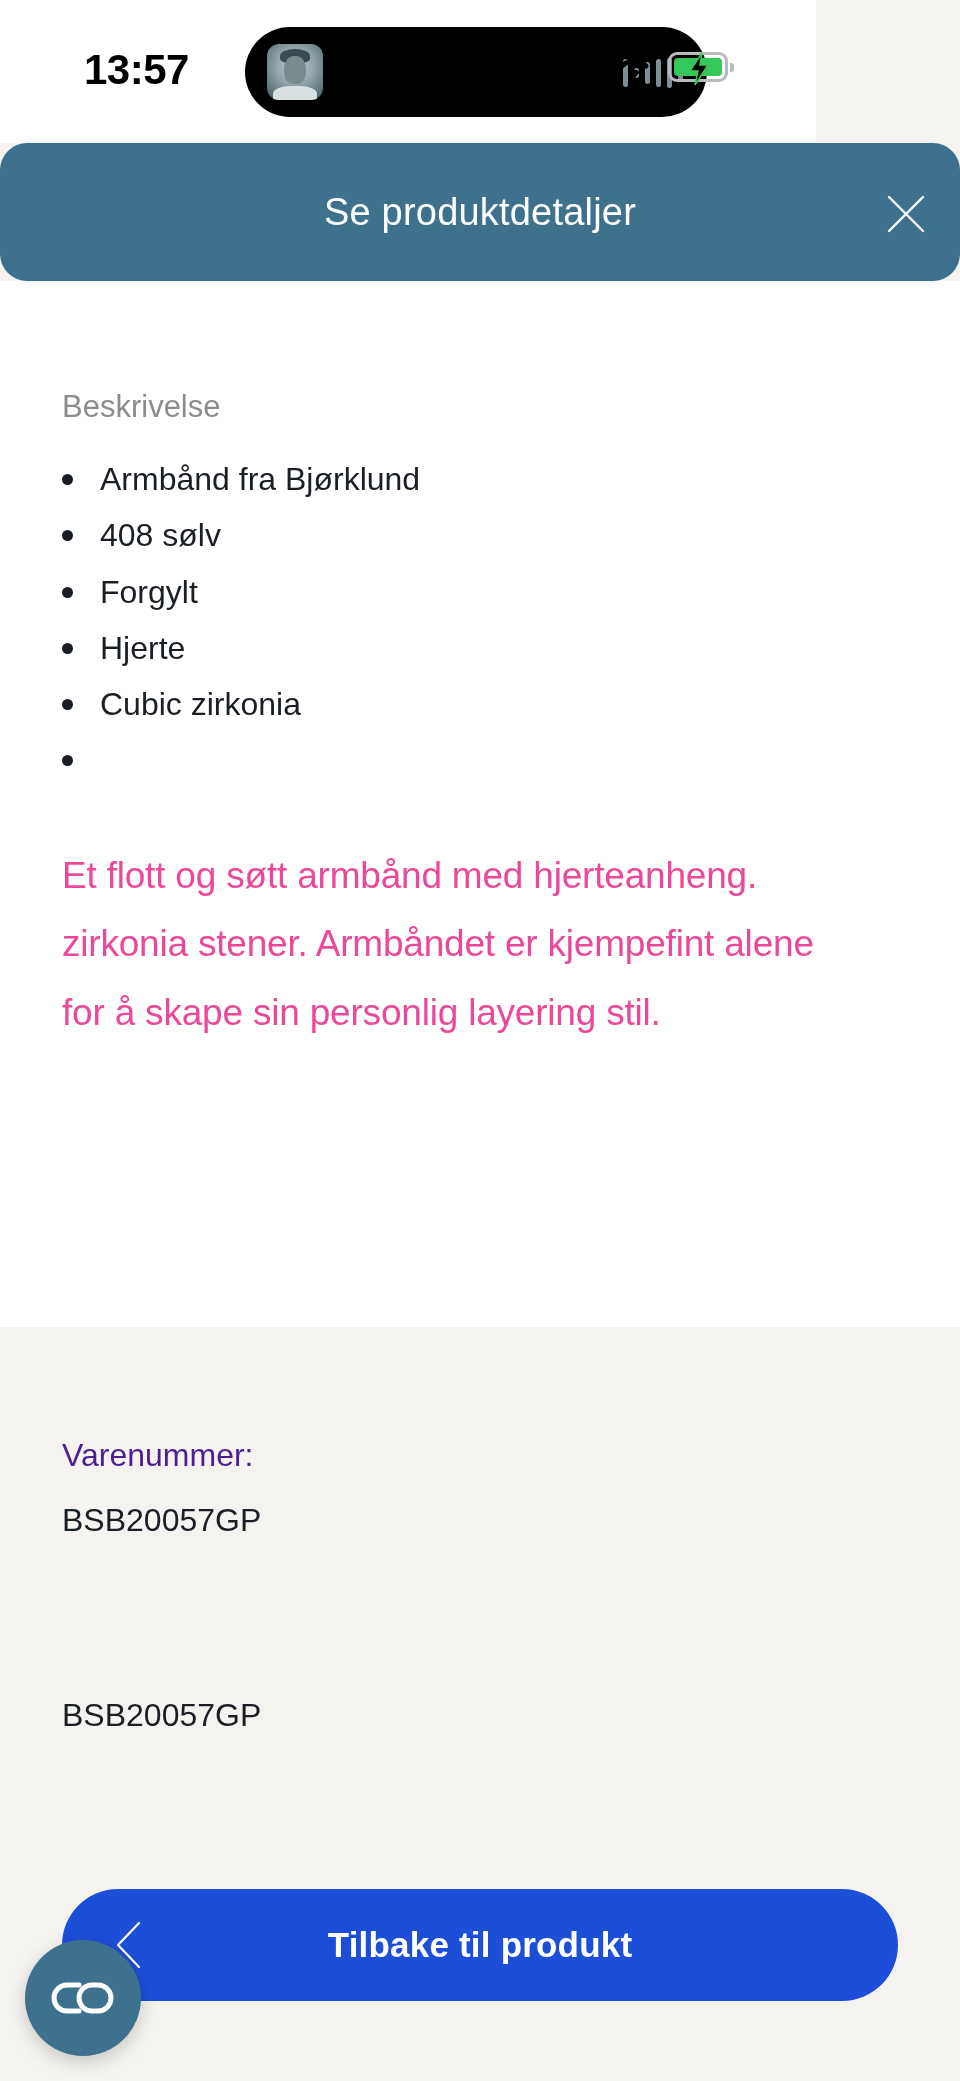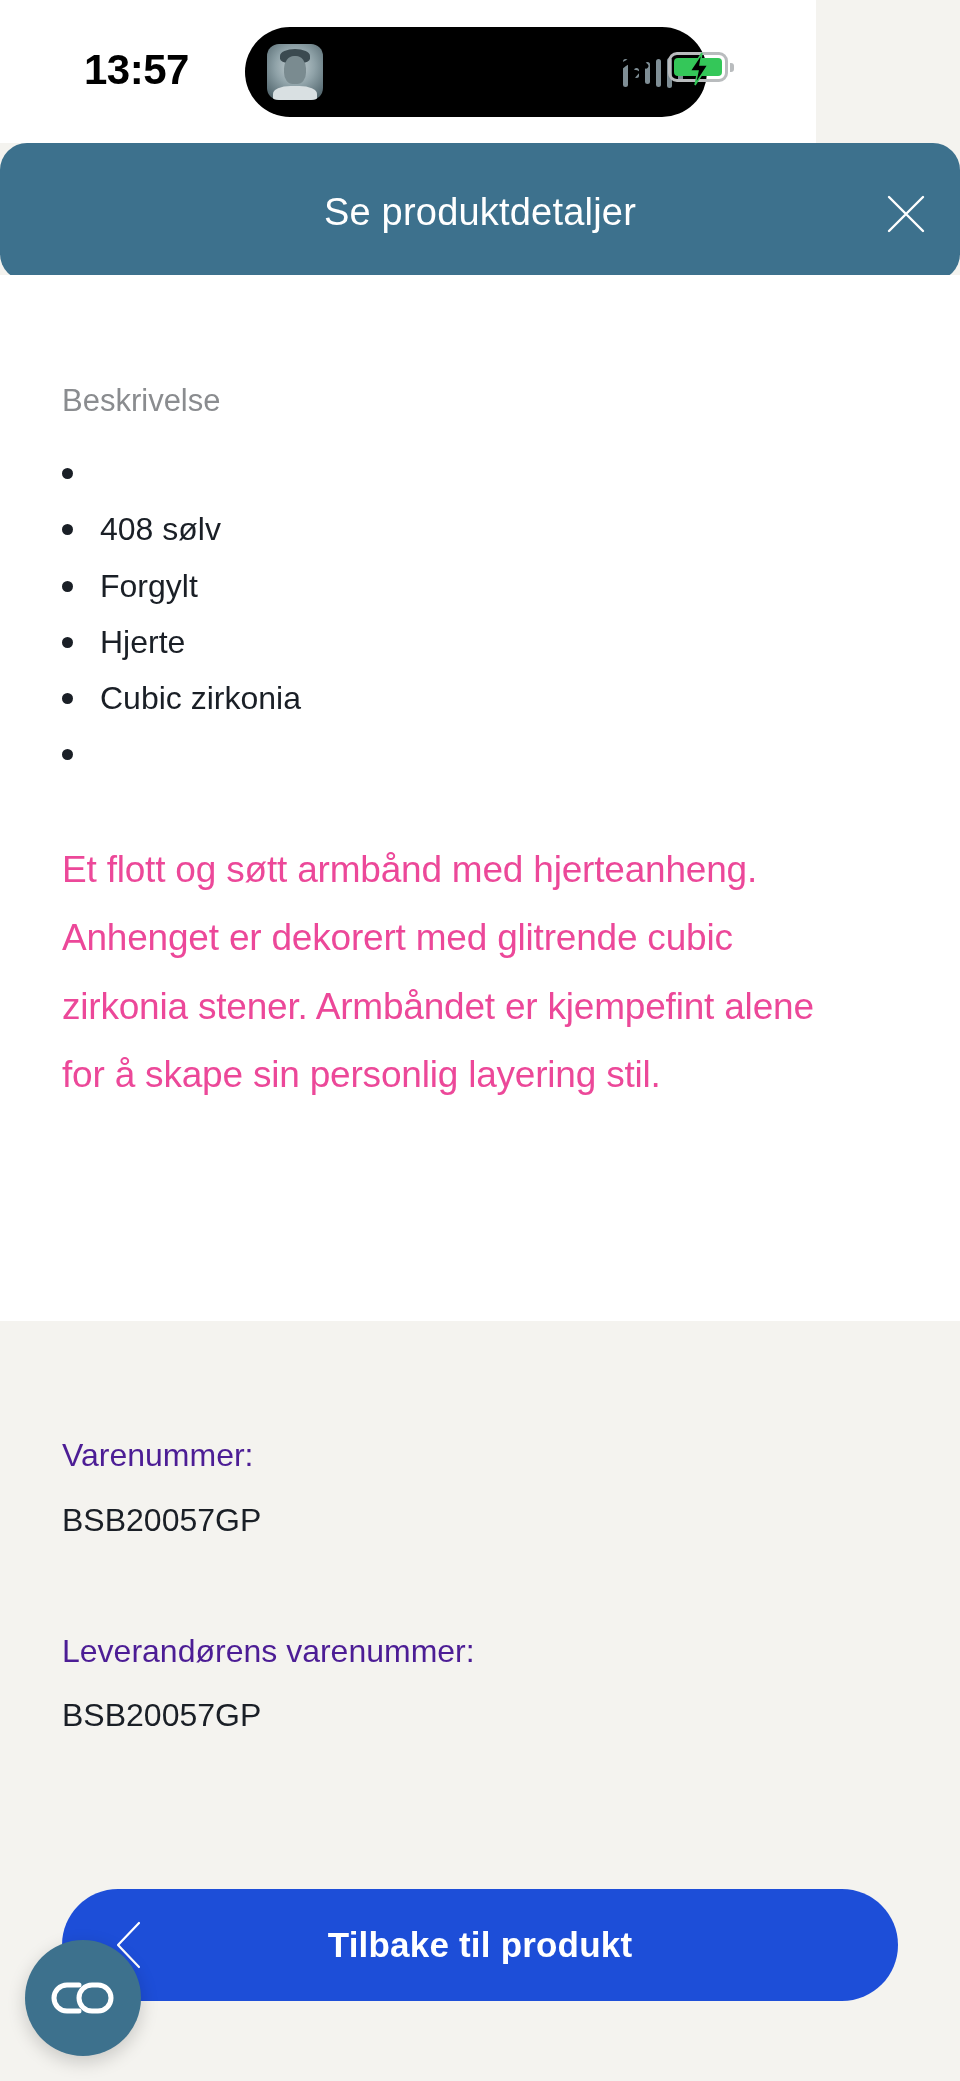--- a/index.html
+++ b/index.html
@@ -24,21 +24,21 @@
   .battery .bolt { position: absolute; left: 16px; top: -3px; }
   .battery .nub { position: absolute; right: -9px; top: 8px; width: 4px; height: 9px; background: #b9bcbe; border-radius: 0 3px 3px 0; }
 
   
   .header { position: absolute; left: 0; top: 143px; width: 960px; height: 138px; background: #3d718d; border-radius: 27px; }
   .header-title { position: absolute; left: 0; right: 0; top: 0; height: 138px; line-height: 138px; text-align: center;
     color: #ffffff; font-size: 38px; font-weight: 400; letter-spacing: 0.2px; }
   .close-button { position: absolute; left: 878px; top: 186px; width: 56px; height: 56px; display: flex; align-items: center; justify-content: center; cursor: pointer; }
 
   
-  .description-section { position: absolute; left: 0; top: 275px; width: 960px; height: 1046px; background: #ffffff; }
+  .description-section { position: absolute; left: 0; top: 281px; width: 960px; height: 1046px; background: #ffffff; }
   .desc-label { position: absolute; left: 62px; top: 108px; font-size: 31px; color: #8a8c8f; }
   .feature-list { position: absolute; left: 62px; top: 170px; list-style: none; }
   .feature-item { position: relative; height: 56.3px; line-height: 56px; font-size: 32px; color: #1a1f26; padding-left: 38px; }
   .feature-item .bullet { position: absolute; left: 0; top: 23px; width: 11px; height: 11px; border-radius: 50%; background: #1a1f26; }
   .desc-paragraph { position: absolute; left: 62px; top: 561px; width: 840px; font-size: 37px; line-height: 68.3px; color: #ec4899; letter-spacing: -0.2px; }
 
   
   .article-section { position: absolute; left: 0; top: 1327px; width: 960px; height: 754px; background: #f4f3ef; }
   .field-label { position: absolute; left: 62px; font-size: 32px; color: #4c1d95; }
   .field-value { position: absolute; left: 62px; font-size: 32px; color: #1a1f26; }
@@ -94,39 +94,37 @@
 </div>
 <div class="close-button">
   <svg width="38" height="38" viewBox="0 0 38 38">
     <path d="M2 2 L36 36 M36 2 L2 36" stroke="#ffffff" stroke-width="2.4" stroke-linecap="round"></path>
   </svg>
 </div>
 
 <div class="description-section">
   <div class="desc-label">Beskrivelse</div>
   <ul class="feature-list">
-    <li class="feature-item"><span class="bullet"></span></li>
+    <li class="feature-item"><span class="bullet"></span><span>Armbånd fra Bjørklund</span></li>
     <li class="feature-item"><span class="bullet"></span><span>408 sølv</span></li>
     <li class="feature-item"><span class="bullet"></span><span>Forgylt</span></li>
     <li class="feature-item"><span class="bullet"></span><span>Hjerte</span></li>
     <li class="feature-item"><span class="bullet"></span><span>Cubic zirkonia</span></li>
     <li class="feature-item"><span class="bullet"></span></li>
   </ul>
   <div class="desc-paragraph">
     <div>Et flott og søtt armbånd med hjerteanheng.</div>
-    <div>Anhenget er dekorert med glitrende cubic</div>
     <div>zirkonia stener. Armbåndet er kjempefint alene</div>
     <div>for å skape sin personlig layering stil.</div>
   </div>
 </div>
 
 <div class="article-section">
   <div class="field-label" style="top:110px">Varenummer:</div>
   <div class="field-value" style="top:175px">BSB20057GP</div>
-  <div class="field-label" style="top:306px">Leverandørens varenummer:</div>
   <div class="field-value" style="top:370px">BSB20057GP</div>
 </div>
 
 <div class="back-button">
   <svg class="back-chevron" width="28" height="48" viewBox="0 0 28 48">
     <path d="M25 2 L4 24 L25 46" stroke="#ffffff" stroke-width="2.2" fill="none" stroke-linecap="round" stroke-linejoin="round"></path>
   </svg>
   <span class="label">Tilbake til produkt</span>
 </div>
 

